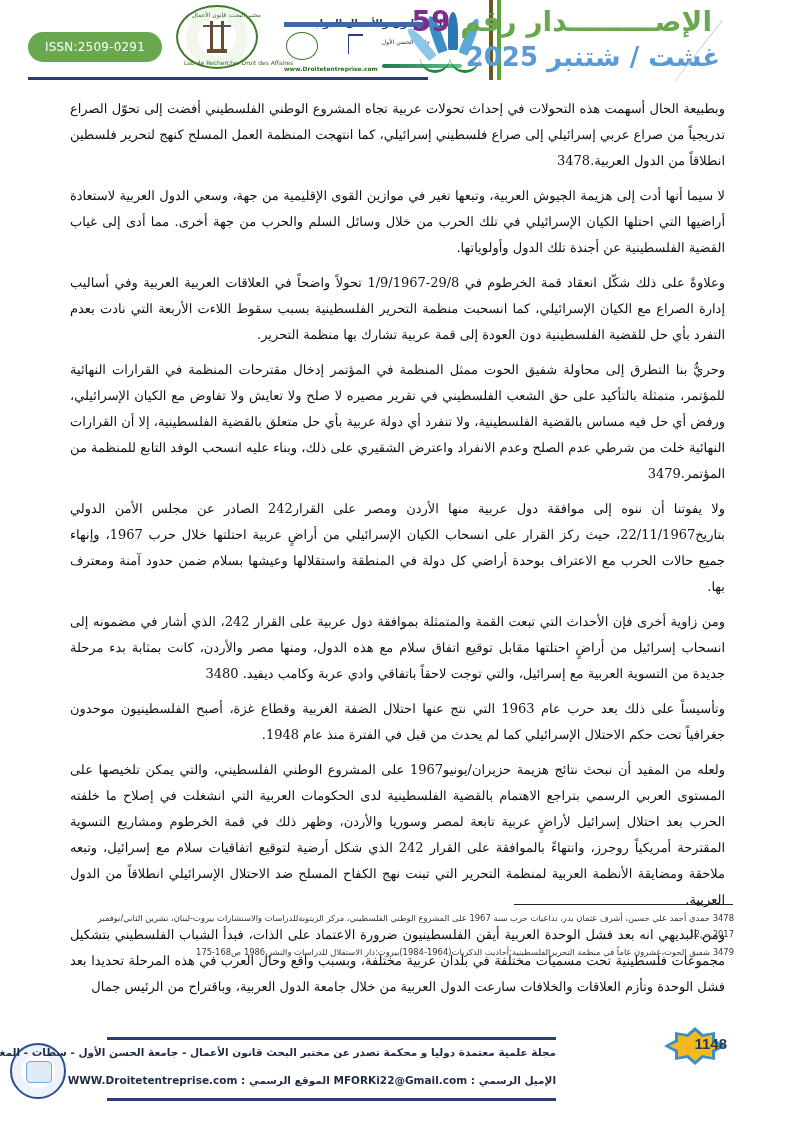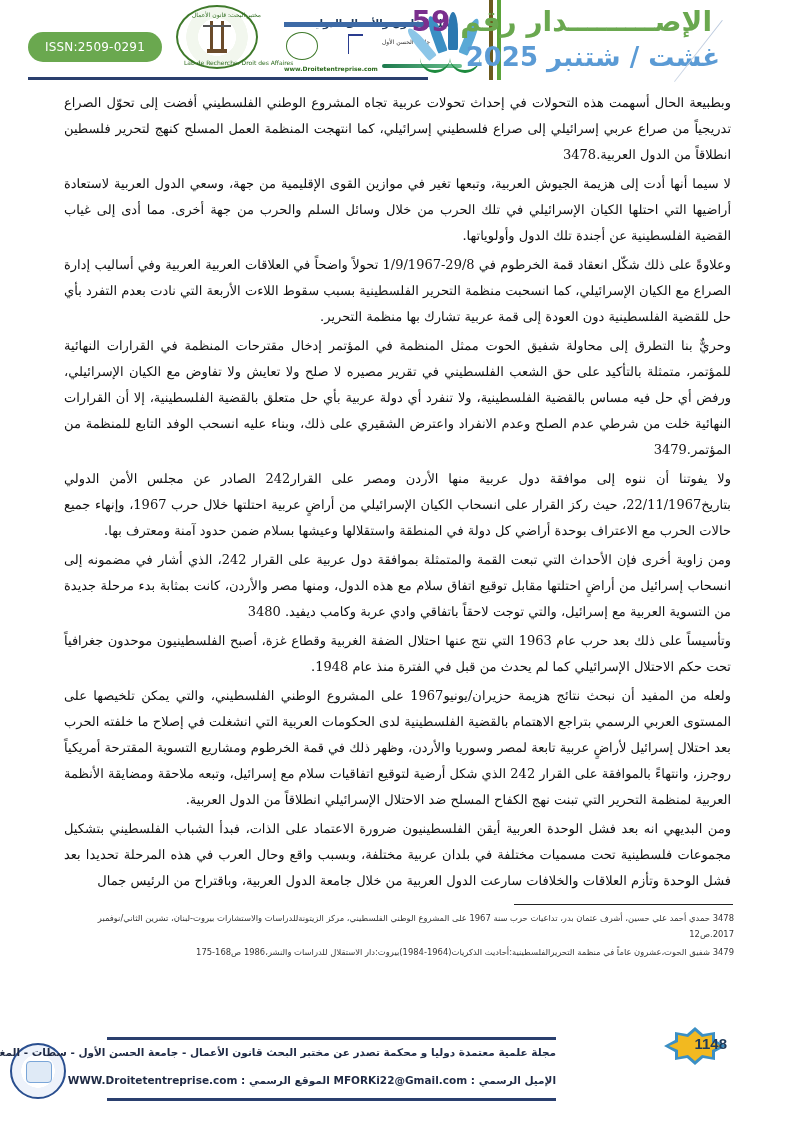--- a/index.html
+++ b/index.html
@@ -33,21 +33,21 @@
 
   .issue-title { position: absolute; left: 512px; top: 5px; width: 200px; direction: rtl; text-align: right; font-size: 28px; font-weight: bold; color: #6aa84f; white-space: nowrap; }
   .issue-title .num { color: #7a2f8e; }
   .issue-date { position: absolute; left: 510px; top: 42px; width: 210px; direction: rtl; font-size: 26px; font-weight: bold; color: #5b9bd5; white-space: nowrap; }
   .diag-line { position: absolute; left: 722px; top: 20px; width: 1px; height: 78px; background: linear-gradient(#b8c7dc, #cfd8e6); transform: rotate(38deg); transform-origin: top left; }
 
   .header-rule { position: absolute; left: 28px; top: 77px; width: 400px; height: 3px; background: #2a3f6e; }
 
   
   .body-text { position: absolute; left: 61px; top: 87px; width: 673px; direction: rtl; font-family: "DejaVu Serif", serif; font-size: 13px; line-height: 26px; color: #111; }
-  .body-text p { margin: 3px; text-align: justify; text-align-last: right; }
+  .body-text p { margin: 9px; text-align: justify; text-align-last: right; }
 
   .fn-rule { position: absolute; left: 514px; top: 904px; width: 219px; height: 1px; background: #222; }
   .footnotes { position: absolute; left: 61px; top: 910px; width: 673px; direction: rtl; font-family: "DejaVu Sans", sans-serif; font-size: 8.4px; line-height: 16px; color: #333; }
   .footnotes p { margin: 0; text-align: right; }
   .footnotes .fn + .fn { margin-top: 2px; }
 
   
   .footer-rule-top { position: absolute; left: 107px; top: 1037px; width: 449px; height: 3px; background: #2a3f6e; }
   .footer-rule-bottom { position: absolute; left: 107px; top: 1098px; width: 449px; height: 3px; background: #2a3f6e; }
   .footer-line-1 { position: absolute; left: 107px; top: 1046px; width: 449px; direction: rtl; text-align: right; font-size: 10.5px; font-weight: bold; color: #1f2a44; white-space: nowrap; }

